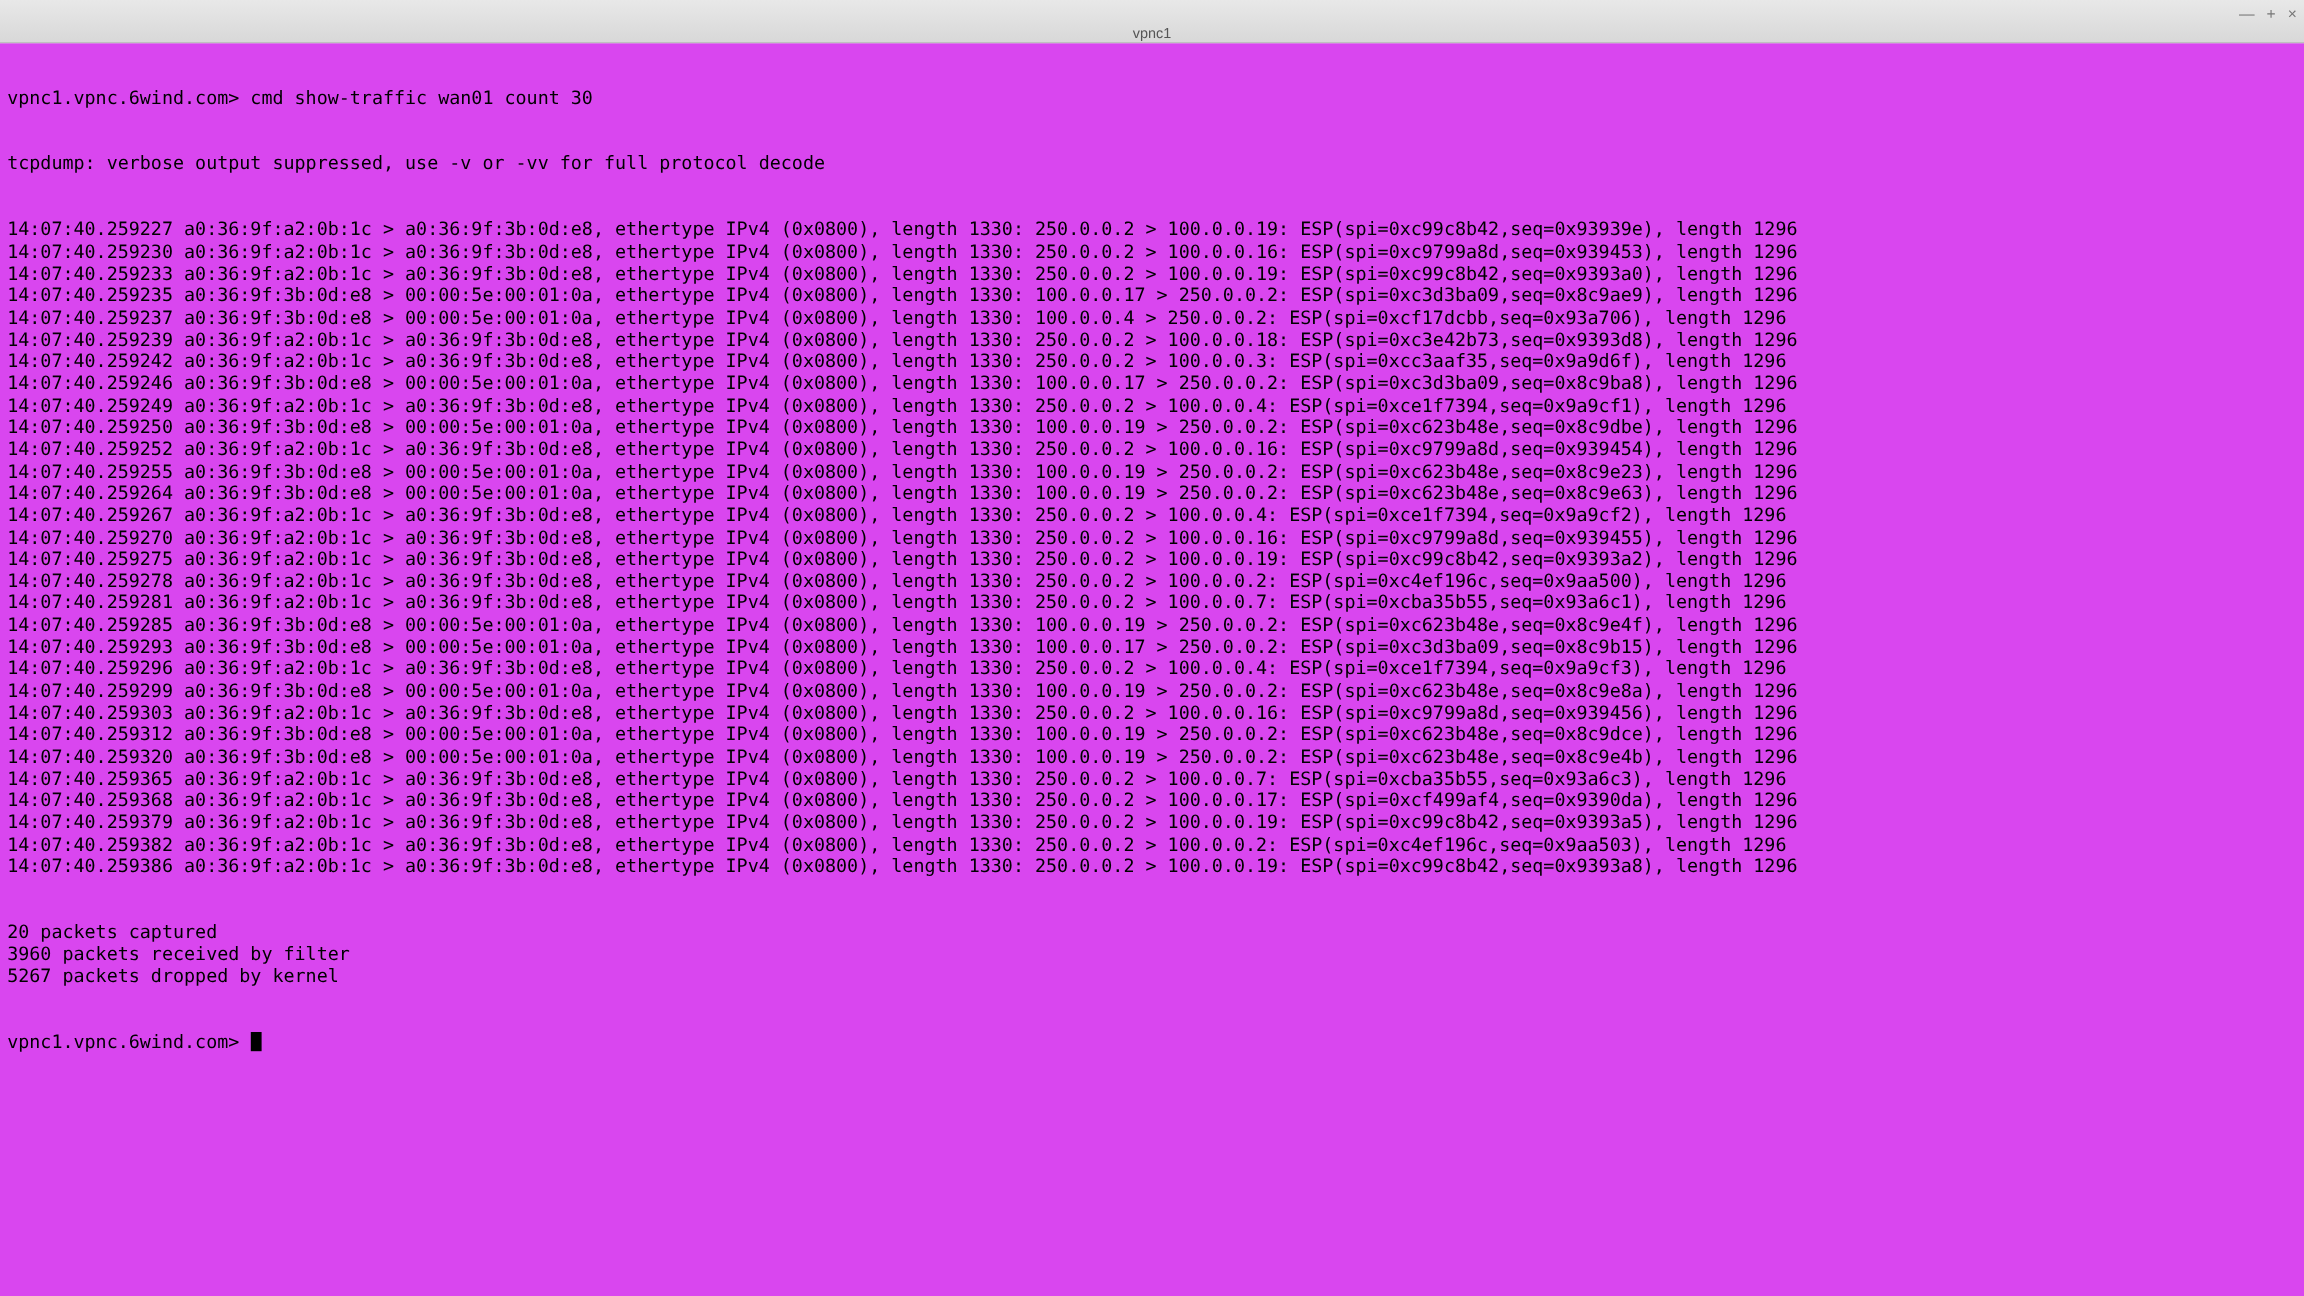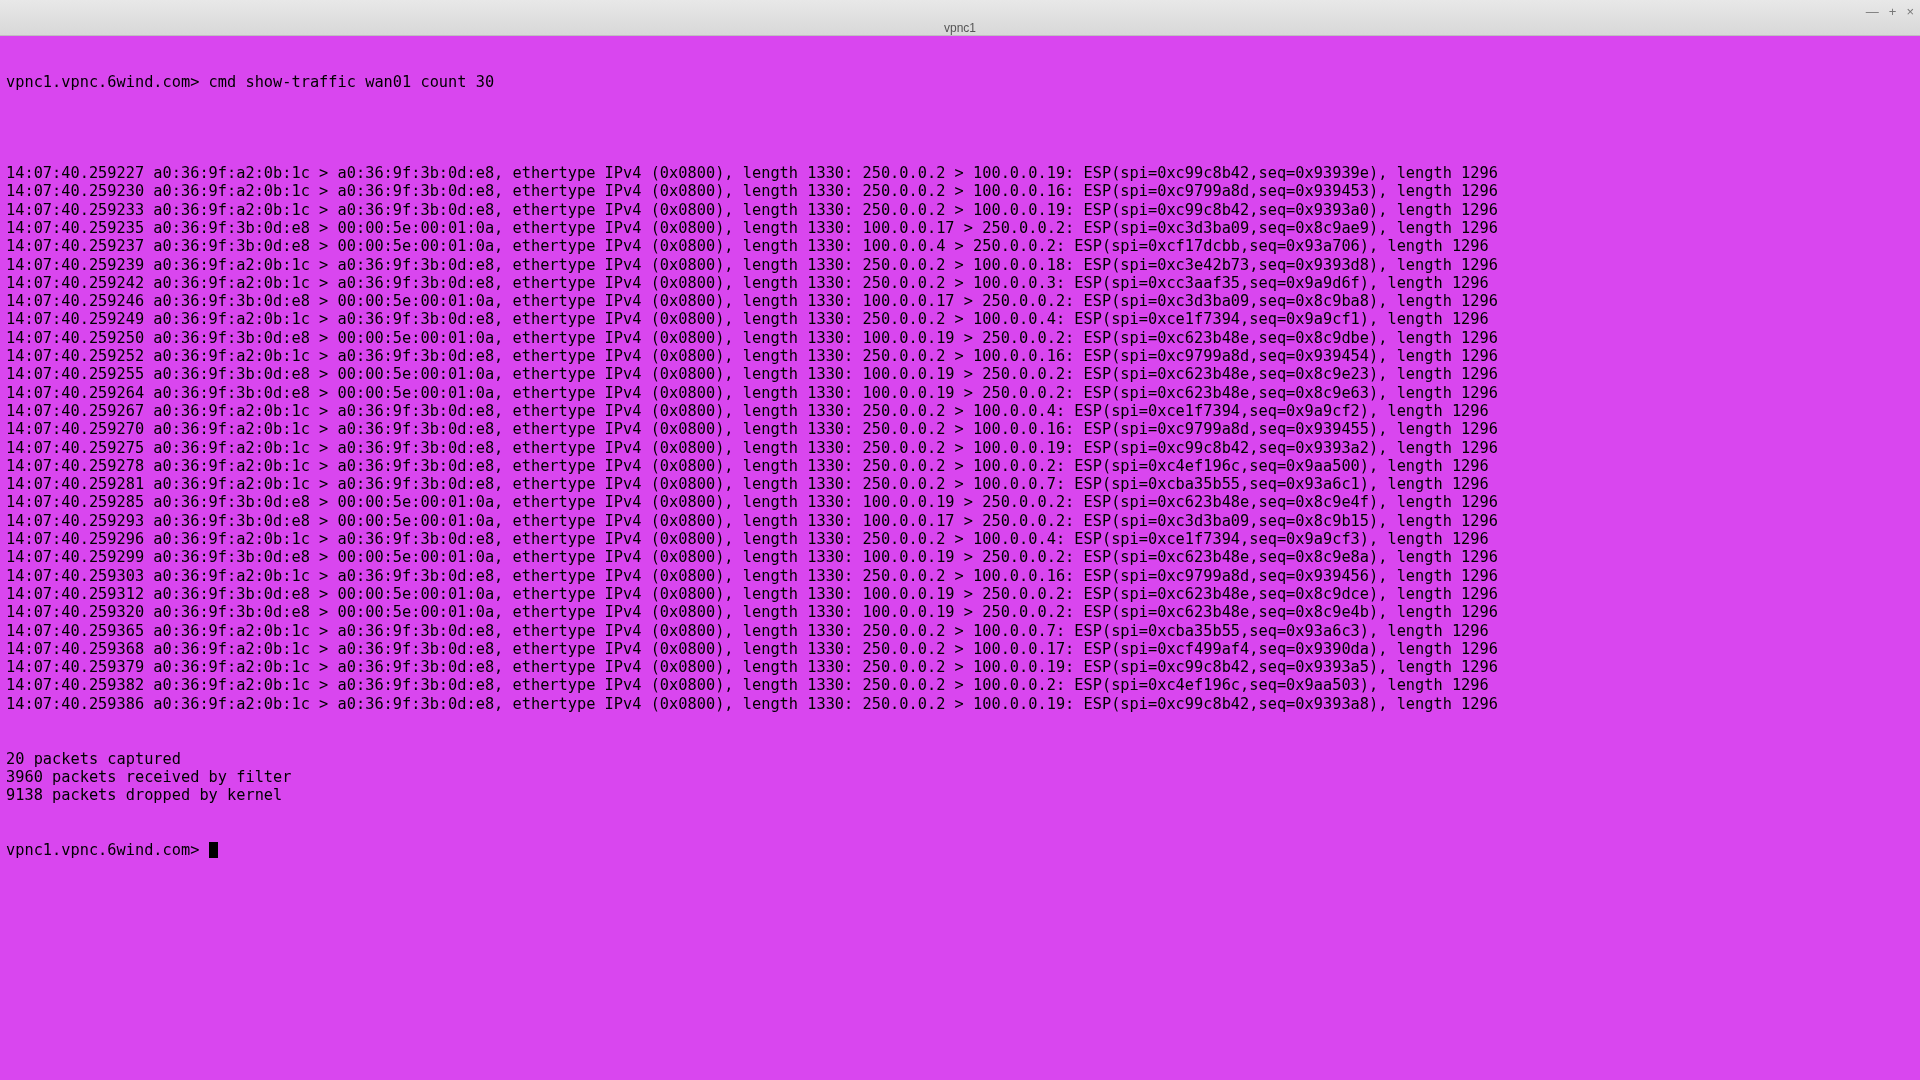--- a/index.html
+++ b/index.html
@@ -56,17 +56,17 @@
   <span>vpnc1</span>
   <div class="wincontrols">
     <span>—</span>
     <span>+</span>
     <span>×</span>
   </div>
 </div>
 
 <div class="terminal">
   <div class="line"><span>vpnc1.vpnc.6wind.com&gt; </span><span>cmd show-traffic wan01 count 30</span></div>
-  <div id="header-lines"></div>
+  <div id="header-lines"><div class="line">tcpdump: verbose output suppressed, use -v or -vv for full protocol decode</div></div>
   <div id="packet-lines"><div class="line">14:07:40.259227 a0:36:9f:a2:0b:1c &gt; a0:36:9f:3b:0d:e8, ethertype IPv4 (0x0800), length 1330: 250.0.0.2 &gt; 100.0.0.19: ESP(spi=0xc99c8b42,seq=0x93939e), length 1296</div><div class="line">14:07:40.259230 a0:36:9f:a2:0b:1c &gt; a0:36:9f:3b:0d:e8, ethertype IPv4 (0x0800), length 1330: 250.0.0.2 &gt; 100.0.0.16: ESP(spi=0xc9799a8d,seq=0x939453), length 1296</div><div class="line">14:07:40.259233 a0:36:9f:a2:0b:1c &gt; a0:36:9f:3b:0d:e8, ethertype IPv4 (0x0800), length 1330: 250.0.0.2 &gt; 100.0.0.19: ESP(spi=0xc99c8b42,seq=0x9393a0), length 1296</div><div class="line">14:07:40.259235 a0:36:9f:3b:0d:e8 &gt; 00:00:5e:00:01:0a, ethertype IPv4 (0x0800), length 1330: 100.0.0.17 &gt; 250.0.0.2: ESP(spi=0xc3d3ba09,seq=0x8c9ae9), length 1296</div><div class="line">14:07:40.259237 a0:36:9f:3b:0d:e8 &gt; 00:00:5e:00:01:0a, ethertype IPv4 (0x0800), length 1330: 100.0.0.4 &gt; 250.0.0.2: ESP(spi=0xcf17dcbb,seq=0x93a706), length 1296</div><div class="line">14:07:40.259239 a0:36:9f:a2:0b:1c &gt; a0:36:9f:3b:0d:e8, ethertype IPv4 (0x0800), length 1330: 250.0.0.2 &gt; 100.0.0.18: ESP(spi=0xc3e42b73,seq=0x9393d8), length 1296</div><div class="line">14:07:40.259242 a0:36:9f:a2:0b:1c &gt; a0:36:9f:3b:0d:e8, ethertype IPv4 (0x0800), length 1330: 250.0.0.2 &gt; 100.0.0.3: ESP(spi=0xcc3aaf35,seq=0x9a9d6f), length 1296</div><div class="line">14:07:40.259246 a0:36:9f:3b:0d:e8 &gt; 00:00:5e:00:01:0a, ethertype IPv4 (0x0800), length 1330: 100.0.0.17 &gt; 250.0.0.2: ESP(spi=0xc3d3ba09,seq=0x8c9ba8), length 1296</div><div class="line">14:07:40.259249 a0:36:9f:a2:0b:1c &gt; a0:36:9f:3b:0d:e8, ethertype IPv4 (0x0800), length 1330: 250.0.0.2 &gt; 100.0.0.4: ESP(spi=0xce1f7394,seq=0x9a9cf1), length 1296</div><div class="line">14:07:40.259250 a0:36:9f:3b:0d:e8 &gt; 00:00:5e:00:01:0a, ethertype IPv4 (0x0800), length 1330: 100.0.0.19 &gt; 250.0.0.2: ESP(spi=0xc623b48e,seq=0x8c9dbe), length 1296</div><div class="line">14:07:40.259252 a0:36:9f:a2:0b:1c &gt; a0:36:9f:3b:0d:e8, ethertype IPv4 (0x0800), length 1330: 250.0.0.2 &gt; 100.0.0.16: ESP(spi=0xc9799a8d,seq=0x939454), length 1296</div><div class="line">14:07:40.259255 a0:36:9f:3b:0d:e8 &gt; 00:00:5e:00:01:0a, ethertype IPv4 (0x0800), length 1330: 100.0.0.19 &gt; 250.0.0.2: ESP(spi=0xc623b48e,seq=0x8c9e23), length 1296</div><div class="line">14:07:40.259264 a0:36:9f:3b:0d:e8 &gt; 00:00:5e:00:01:0a, ethertype IPv4 (0x0800), length 1330: 100.0.0.19 &gt; 250.0.0.2: ESP(spi=0xc623b48e,seq=0x8c9e63), length 1296</div><div class="line">14:07:40.259267 a0:36:9f:a2:0b:1c &gt; a0:36:9f:3b:0d:e8, ethertype IPv4 (0x0800), length 1330: 250.0.0.2 &gt; 100.0.0.4: ESP(spi=0xce1f7394,seq=0x9a9cf2), length 1296</div><div class="line">14:07:40.259270 a0:36:9f:a2:0b:1c &gt; a0:36:9f:3b:0d:e8, ethertype IPv4 (0x0800), length 1330: 250.0.0.2 &gt; 100.0.0.16: ESP(spi=0xc9799a8d,seq=0x939455), length 1296</div><div class="line">14:07:40.259275 a0:36:9f:a2:0b:1c &gt; a0:36:9f:3b:0d:e8, ethertype IPv4 (0x0800), length 1330: 250.0.0.2 &gt; 100.0.0.19: ESP(spi=0xc99c8b42,seq=0x9393a2), length 1296</div><div class="line">14:07:40.259278 a0:36:9f:a2:0b:1c &gt; a0:36:9f:3b:0d:e8, ethertype IPv4 (0x0800), length 1330: 250.0.0.2 &gt; 100.0.0.2: ESP(spi=0xc4ef196c,seq=0x9aa500), length 1296</div><div class="line">14:07:40.259281 a0:36:9f:a2:0b:1c &gt; a0:36:9f:3b:0d:e8, ethertype IPv4 (0x0800), length 1330: 250.0.0.2 &gt; 100.0.0.7: ESP(spi=0xcba35b55,seq=0x93a6c1), length 1296</div><div class="line">14:07:40.259285 a0:36:9f:3b:0d:e8 &gt; 00:00:5e:00:01:0a, ethertype IPv4 (0x0800), length 1330: 100.0.0.19 &gt; 250.0.0.2: ESP(spi=0xc623b48e,seq=0x8c9e4f), length 1296</div><div class="line">14:07:40.259293 a0:36:9f:3b:0d:e8 &gt; 00:00:5e:00:01:0a, ethertype IPv4 (0x0800), length 1330: 100.0.0.17 &gt; 250.0.0.2: ESP(spi=0xc3d3ba09,seq=0x8c9b15), length 1296</div><div class="line">14:07:40.259296 a0:36:9f:a2:0b:1c &gt; a0:36:9f:3b:0d:e8, ethertype IPv4 (0x0800), length 1330: 250.0.0.2 &gt; 100.0.0.4: ESP(spi=0xce1f7394,seq=0x9a9cf3), length 1296</div><div class="line">14:07:40.259299 a0:36:9f:3b:0d:e8 &gt; 00:00:5e:00:01:0a, ethertype IPv4 (0x0800), length 1330: 100.0.0.19 &gt; 250.0.0.2: ESP(spi=0xc623b48e,seq=0x8c9e8a), length 1296</div><div class="line">14:07:40.259303 a0:36:9f:a2:0b:1c &gt; a0:36:9f:3b:0d:e8, ethertype IPv4 (0x0800), length 1330: 250.0.0.2 &gt; 100.0.0.16: ESP(spi=0xc9799a8d,seq=0x939456), length 1296</div><div class="line">14:07:40.259312 a0:36:9f:3b:0d:e8 &gt; 00:00:5e:00:01:0a, ethertype IPv4 (0x0800), length 1330: 100.0.0.19 &gt; 250.0.0.2: ESP(spi=0xc623b48e,seq=0x8c9dce), length 1296</div><div class="line">14:07:40.259320 a0:36:9f:3b:0d:e8 &gt; 00:00:5e:00:01:0a, ethertype IPv4 (0x0800), length 1330: 100.0.0.19 &gt; 250.0.0.2: ESP(spi=0xc623b48e,seq=0x8c9e4b), length 1296</div><div class="line">14:07:40.259365 a0:36:9f:a2:0b:1c &gt; a0:36:9f:3b:0d:e8, ethertype IPv4 (0x0800), length 1330: 250.0.0.2 &gt; 100.0.0.7: ESP(spi=0xcba35b55,seq=0x93a6c3), length 1296</div><div class="line">14:07:40.259368 a0:36:9f:a2:0b:1c &gt; a0:36:9f:3b:0d:e8, ethertype IPv4 (0x0800), length 1330: 250.0.0.2 &gt; 100.0.0.17: ESP(spi=0xcf499af4,seq=0x9390da), length 1296</div><div class="line">14:07:40.259379 a0:36:9f:a2:0b:1c &gt; a0:36:9f:3b:0d:e8, ethertype IPv4 (0x0800), length 1330: 250.0.0.2 &gt; 100.0.0.19: ESP(spi=0xc99c8b42,seq=0x9393a5), length 1296</div><div class="line">14:07:40.259382 a0:36:9f:a2:0b:1c &gt; a0:36:9f:3b:0d:e8, ethertype IPv4 (0x0800), length 1330: 250.0.0.2 &gt; 100.0.0.2: ESP(spi=0xc4ef196c,seq=0x9aa503), length 1296</div><div class="line">14:07:40.259386 a0:36:9f:a2:0b:1c &gt; a0:36:9f:3b:0d:e8, ethertype IPv4 (0x0800), length 1330: 250.0.0.2 &gt; 100.0.0.19: ESP(spi=0xc99c8b42,seq=0x9393a8), length 1296</div></div>
-  <div id="footer-lines"><div class="line">20 packets captured</div><div class="line">3960 packets received by filter</div><div class="line">9138 packets dropped by kernel</div></div>
+  <div id="footer-lines"><div class="line">20 packets captured</div><div class="line">3960 packets received by filter</div><div class="line">5267 packets dropped by kernel</div></div>
   <div class="line"><span>vpnc1.vpnc.6wind.com&gt; </span><span class="cursor"></span></div>
 </div>
 
 </body></html>

